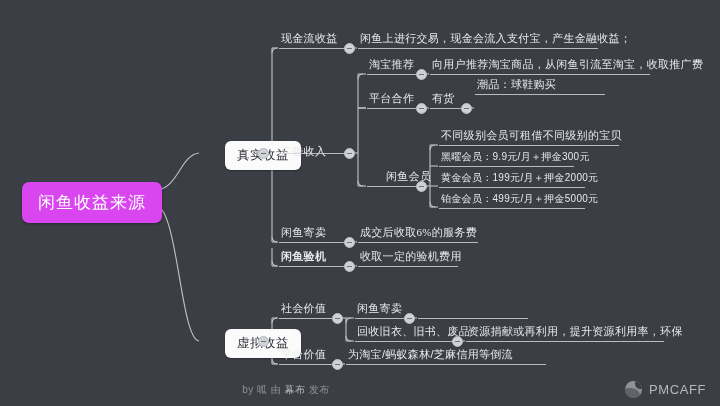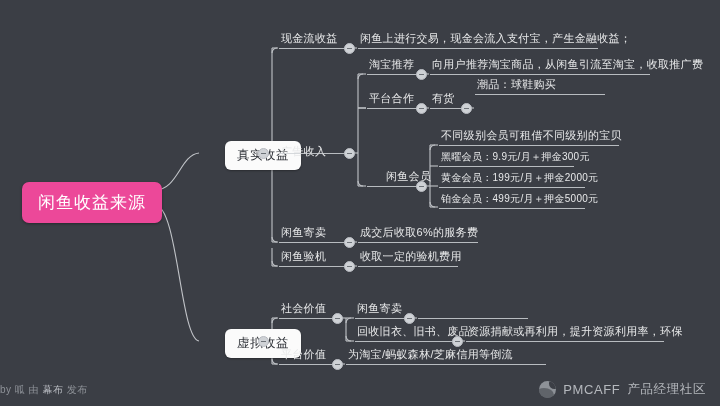--- a/index.html
+++ b/index.html
@@ -10,21 +10,21 @@
     overflow:hidden;
     position:relative;
   }
   #canvas{position:absolute;left:0;top:0;width:720px;height:406px;}
   svg.links{position:absolute;left:0;top:0;width:720px;height:406px;pointer-events:none;}
 
   
   .node{position:absolute;white-space:nowrap;}
 
   .root{
-    background:#ec4899;
+    background:#d946ef;
     color:#ffffff;
     border-radius:7px;
     font-size:17px;
     letter-spacing:1px;
     padding:9px 16px;
     box-shadow:0 1px 3px rgba(0,0,0,.35);
   }
   .lvl2{
     background:#fbfbfb;
     color:#2f3238;
@@ -53,21 +53,21 @@
     background:#cfd2d6;border:1px solid #b9bcc2;
     box-sizing:border-box;
   }
   .dot:after{
     content:"";position:absolute;left:2px;top:4px;width:5px;height:1px;
     background:#6d7278;
   }
 
   
   .footer-by{
-    position:absolute;left:0;top:383px;width:720px;text-align:left;
+    position:absolute;left:0;top:383px;width:572px;text-align:center;
     color:#8e9298;font-size:10px;letter-spacing:.5px;
   }
   .footer-by .mb{color:#b9bcc2;}
   .brand{
     position:absolute;right:14px;top:381px;
     display:flex;align-items:center;gap:7px;
     color:#b5b8bd;font-size:13px;letter-spacing:.6px;
   }
   .brand .mark{
     width:17px;height:17px;border-radius:50%;
@@ -206,24 +206,24 @@
 
   <div class="node txt num" style="left:441px;top:171px;">黄金会员：199元/月＋押金2000元</div>
   <div class="ul" style="left:439px;top:187px;width:146px;"></div>
 
   <div class="node txt num" style="left:441px;top:192px;">铂金会员：499元/月＋押金5000元</div>
   <div class="ul" style="left:439px;top:208px;width:146px;"></div>
 
   <div class="node txt" style="left:281px;top:225px;">闲鱼寄卖</div>
   <div class="ul" style="left:279px;top:242px;width:70px;"></div>
   <div class="dot" style="left:344px;top:237px;"></div>
-  <div class="node txt" style="left:360px;top:225px;">成交后收取6%的服务费</div>
+  <div class="node txt" style="left:360px;top:225px;font-family:Liberation Serif, serif;">成交后收取6%的服务费</div>
   <div class="ul" style="left:358px;top:242px;width:120px;"></div>
 
-  <div class="node txt" style="left:281px;top:249px;">闲鱼验机</div>
+  <div class="node txt" style="left:281px;top:249px;font-weight:bold;">闲鱼验机</div>
   <div class="ul" style="left:279px;top:266px;width:70px;"></div>
   <div class="dot" style="left:344px;top:261px;"></div>
   <div class="node txt" style="left:360px;top:249px;">收取一定的验机费用</div>
   <div class="ul" style="left:358px;top:266px;width:100px;"></div>
 
   <div class="node txt" style="left:281px;top:301px;">社会价值</div>
   <div class="ul" style="left:279px;top:318px;width:58px;"></div>
   <div class="dot" style="left:332px;top:313px;"></div>
 
   <div class="node txt" style="left:357px;top:301px;">闲鱼寄卖</div>
@@ -246,16 +246,15 @@
   <div class="footer-by">
     <span>by</span>
     <span>呱 由</span>
     <span class="mb">幕布</span>
     <span>发布</span>
   </div>
 
   <div class="brand">
     <span class="mark"></span>
     <span>PMCAFF</span>
-    <span class="cn">产品经理社区</span>
   </div>
 
 </div>
 
 </body></html>

